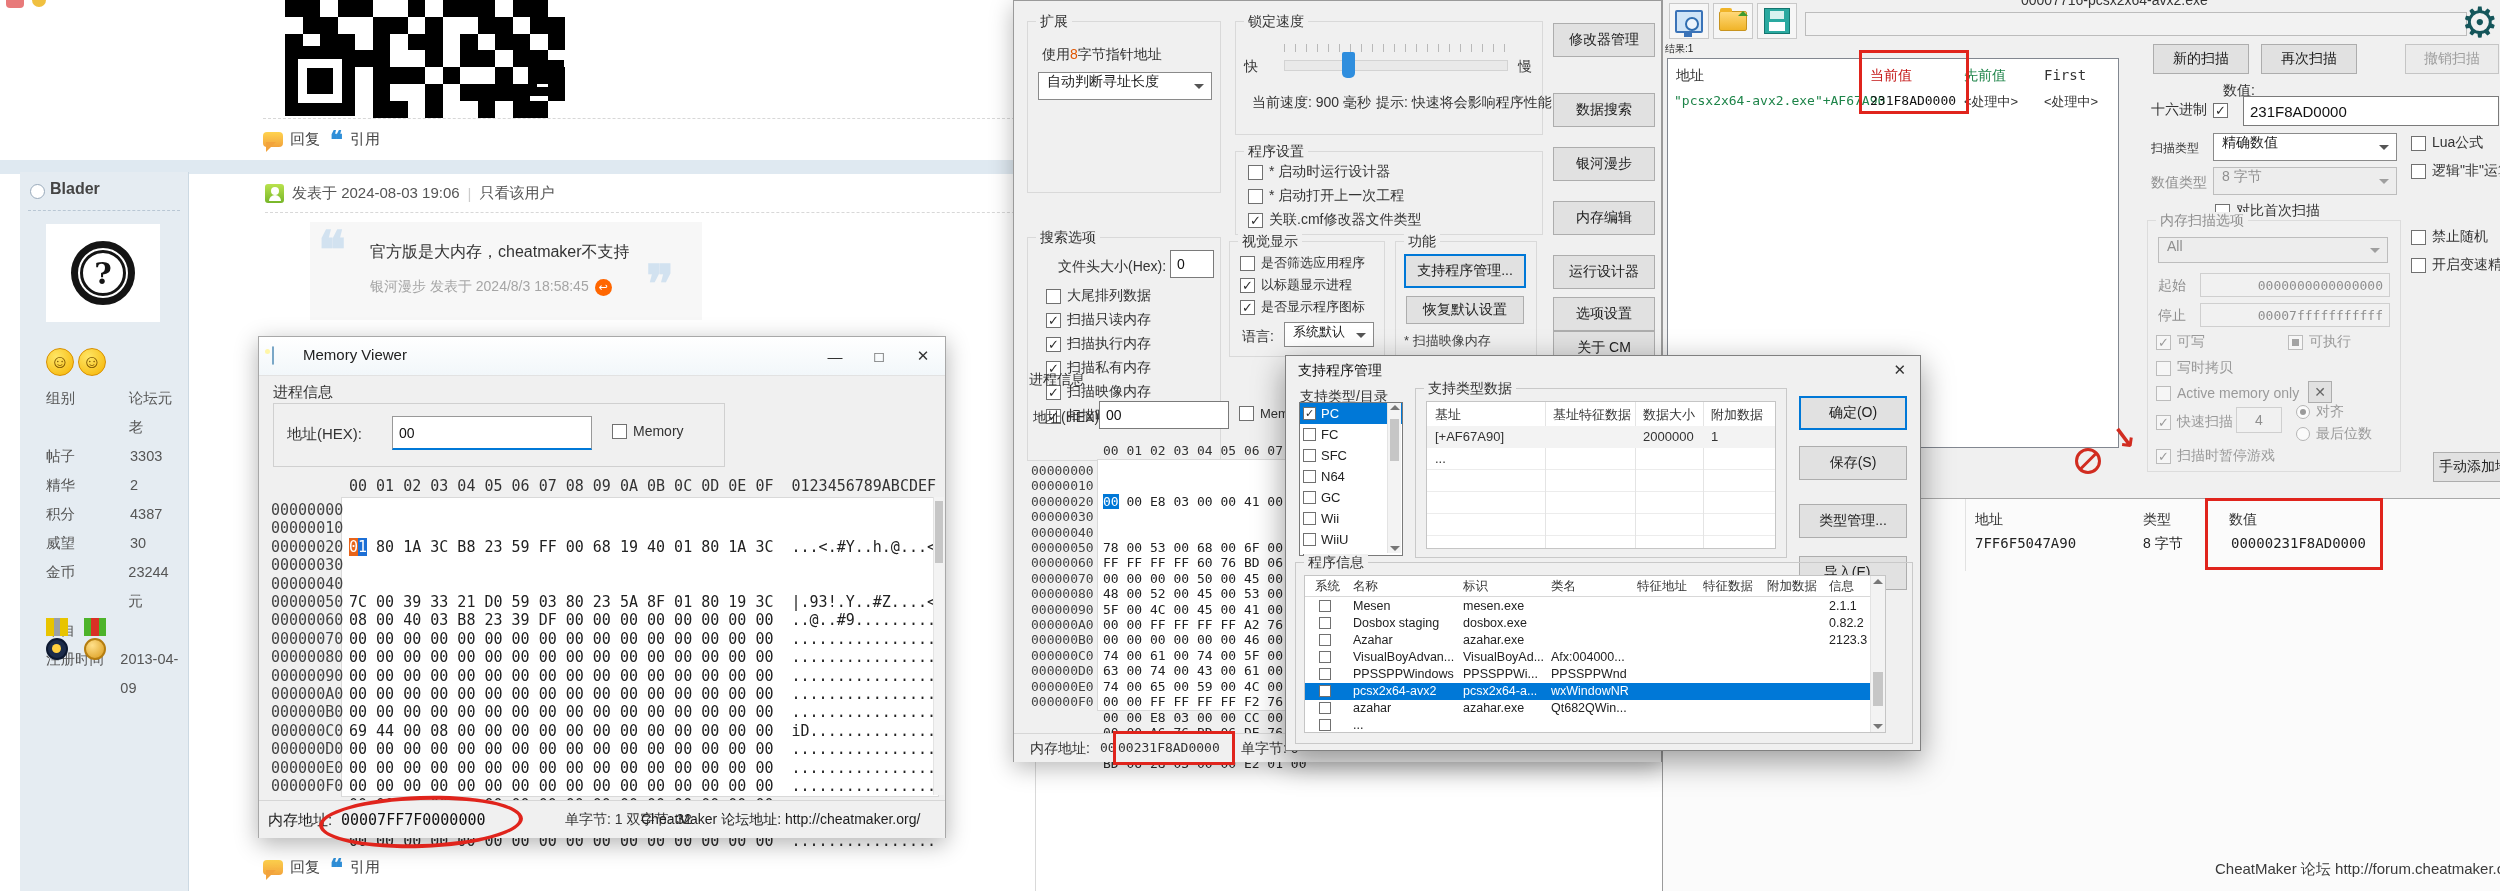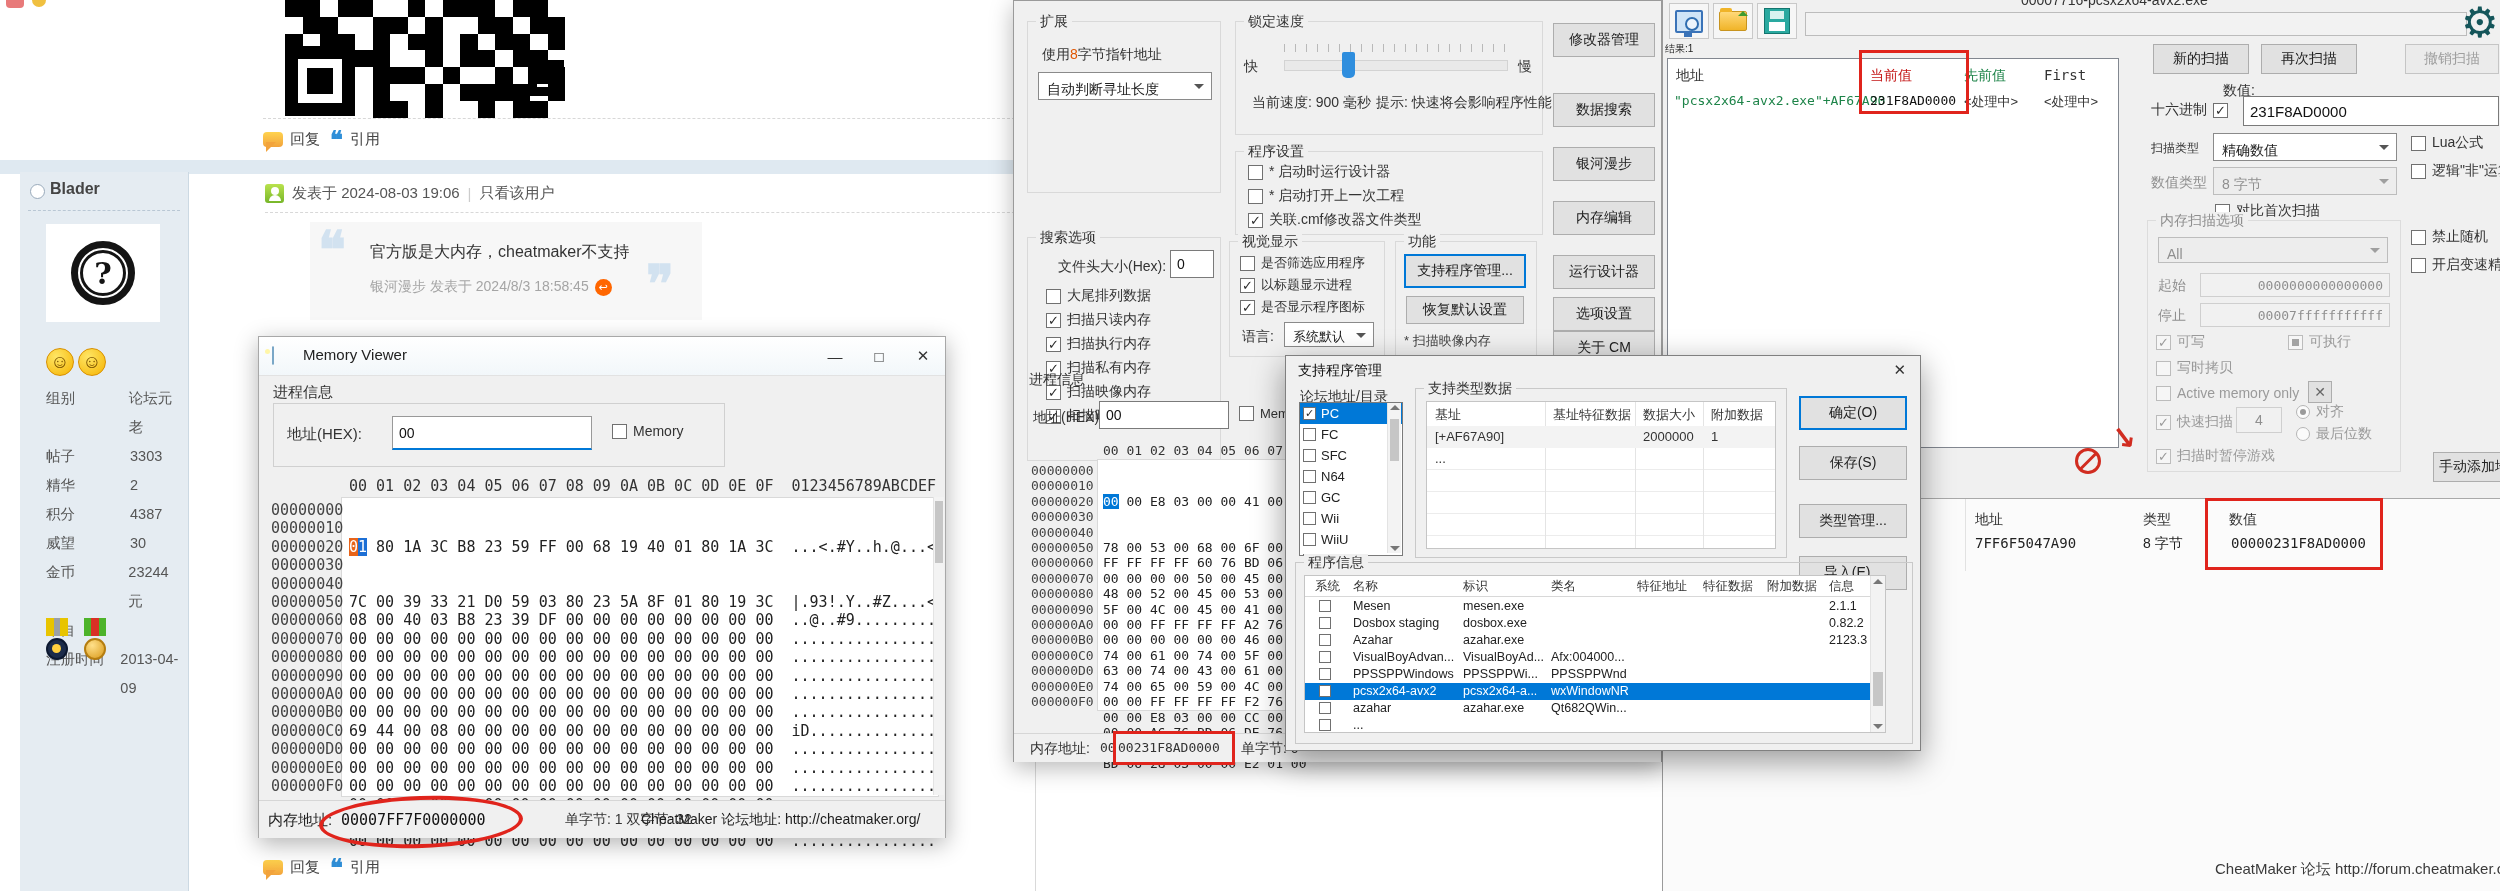--- a/index.html
+++ b/index.html
@@ -10,21 +10,21 @@
   .mono{font-family:"DejaVu Sans Mono",monospace}
 
   
   .grp{position:absolute;border:1px solid #d9d9d9}
   .grp>.glabel{position:absolute;top:-9px;left:8px;background:#f0f0f0;padding:0 4px;font-size:14px;color:#333;white-space:nowrap}
   .btn{position:absolute;background:#e1e1e1;border:1px solid #adadad;font-size:14px;color:#222;
        display:flex;align-items:center;justify-content:center;white-space:nowrap;box-sizing:border-box;cursor:default}
   .btn.primary{border:2px solid #0078d7}
   .btn.disabled{color:#9f9f9f;border-color:#c5c5c5;background:#ebebeb}
   .select{position:absolute;background:#fff;border:1px solid #8a8a8a;font-size:14px;color:#222;
-          display:flex;align-items:flex-end;padding:0 24px 0 8px;white-space:nowrap;box-sizing:border-box}
+          display:flex;align-items:flex-start;padding:0 24px 0 8px;white-space:nowrap;box-sizing:border-box}
   .select::after{content:"";position:absolute;right:7px;top:50%;margin-top:-2px;border:5px solid transparent;border-top-color:#555}
   .select.dis{background:#ededed;color:#8f8f8f;border-color:#bdbdbd}
   .select.dis::after{border-top-color:#9f9f9f}
   .input{position:absolute;background:#fff;border:1px solid #7a7a7a;font-size:14px;color:#111;
          display:flex;align-items:center;padding:0 6px;box-sizing:border-box;white-space:nowrap}
   .chk{position:absolute;display:flex;align-items:center;gap:6px;font-size:14px;color:#333;white-space:nowrap}
   .box{width:15px;height:15px;background:#fff;border:1px solid #707070;display:inline-flex;align-items:center;justify-content:center;flex:none;box-sizing:border-box}
   .on>.box::after{content:"✓";font-size:13px;color:#2b2b2b;font-weight:bold;line-height:1}
   .dis2{color:#9a9a9a}
   .dis2>.box{background:#f6f6f6;border-color:#bcbcbc}
@@ -581,21 +581,21 @@
   </div>
   <div class="red" style="left:99px;top:730px;width:116px;height:28px"></div>
 </div>
 
 <div class="abs dlg">
   <div class="abs" style="left:0;top:0;right:0;height:28px">
     <span class="abs" style="left:12px;top:6px;font-size:14px;color:#111">支持程序管理</span>
     <span class="abs" style="right:14px;top:5px;font-size:15px;color:#333">✕</span>
   </div>
 
-  <span class="abs" style="left:14px;top:32px;font-size:14px">论坛地址/目录</span>
+  <span class="abs" style="left:14px;top:32px;font-size:14px">支持类型/目录</span>
   <div class="abs" style="left:13px;top:46px;width:102px;height:152px;background:#fff;border:1px solid #7a7a7a;overflow:hidden">
 
       <label class="trow sel">
         <span class="box chkb on2"></span>
         <span>PC</span>
       </label>
 
       <label class="trow">
         <span class="box chkb"></span>
         <span>FC</span>

